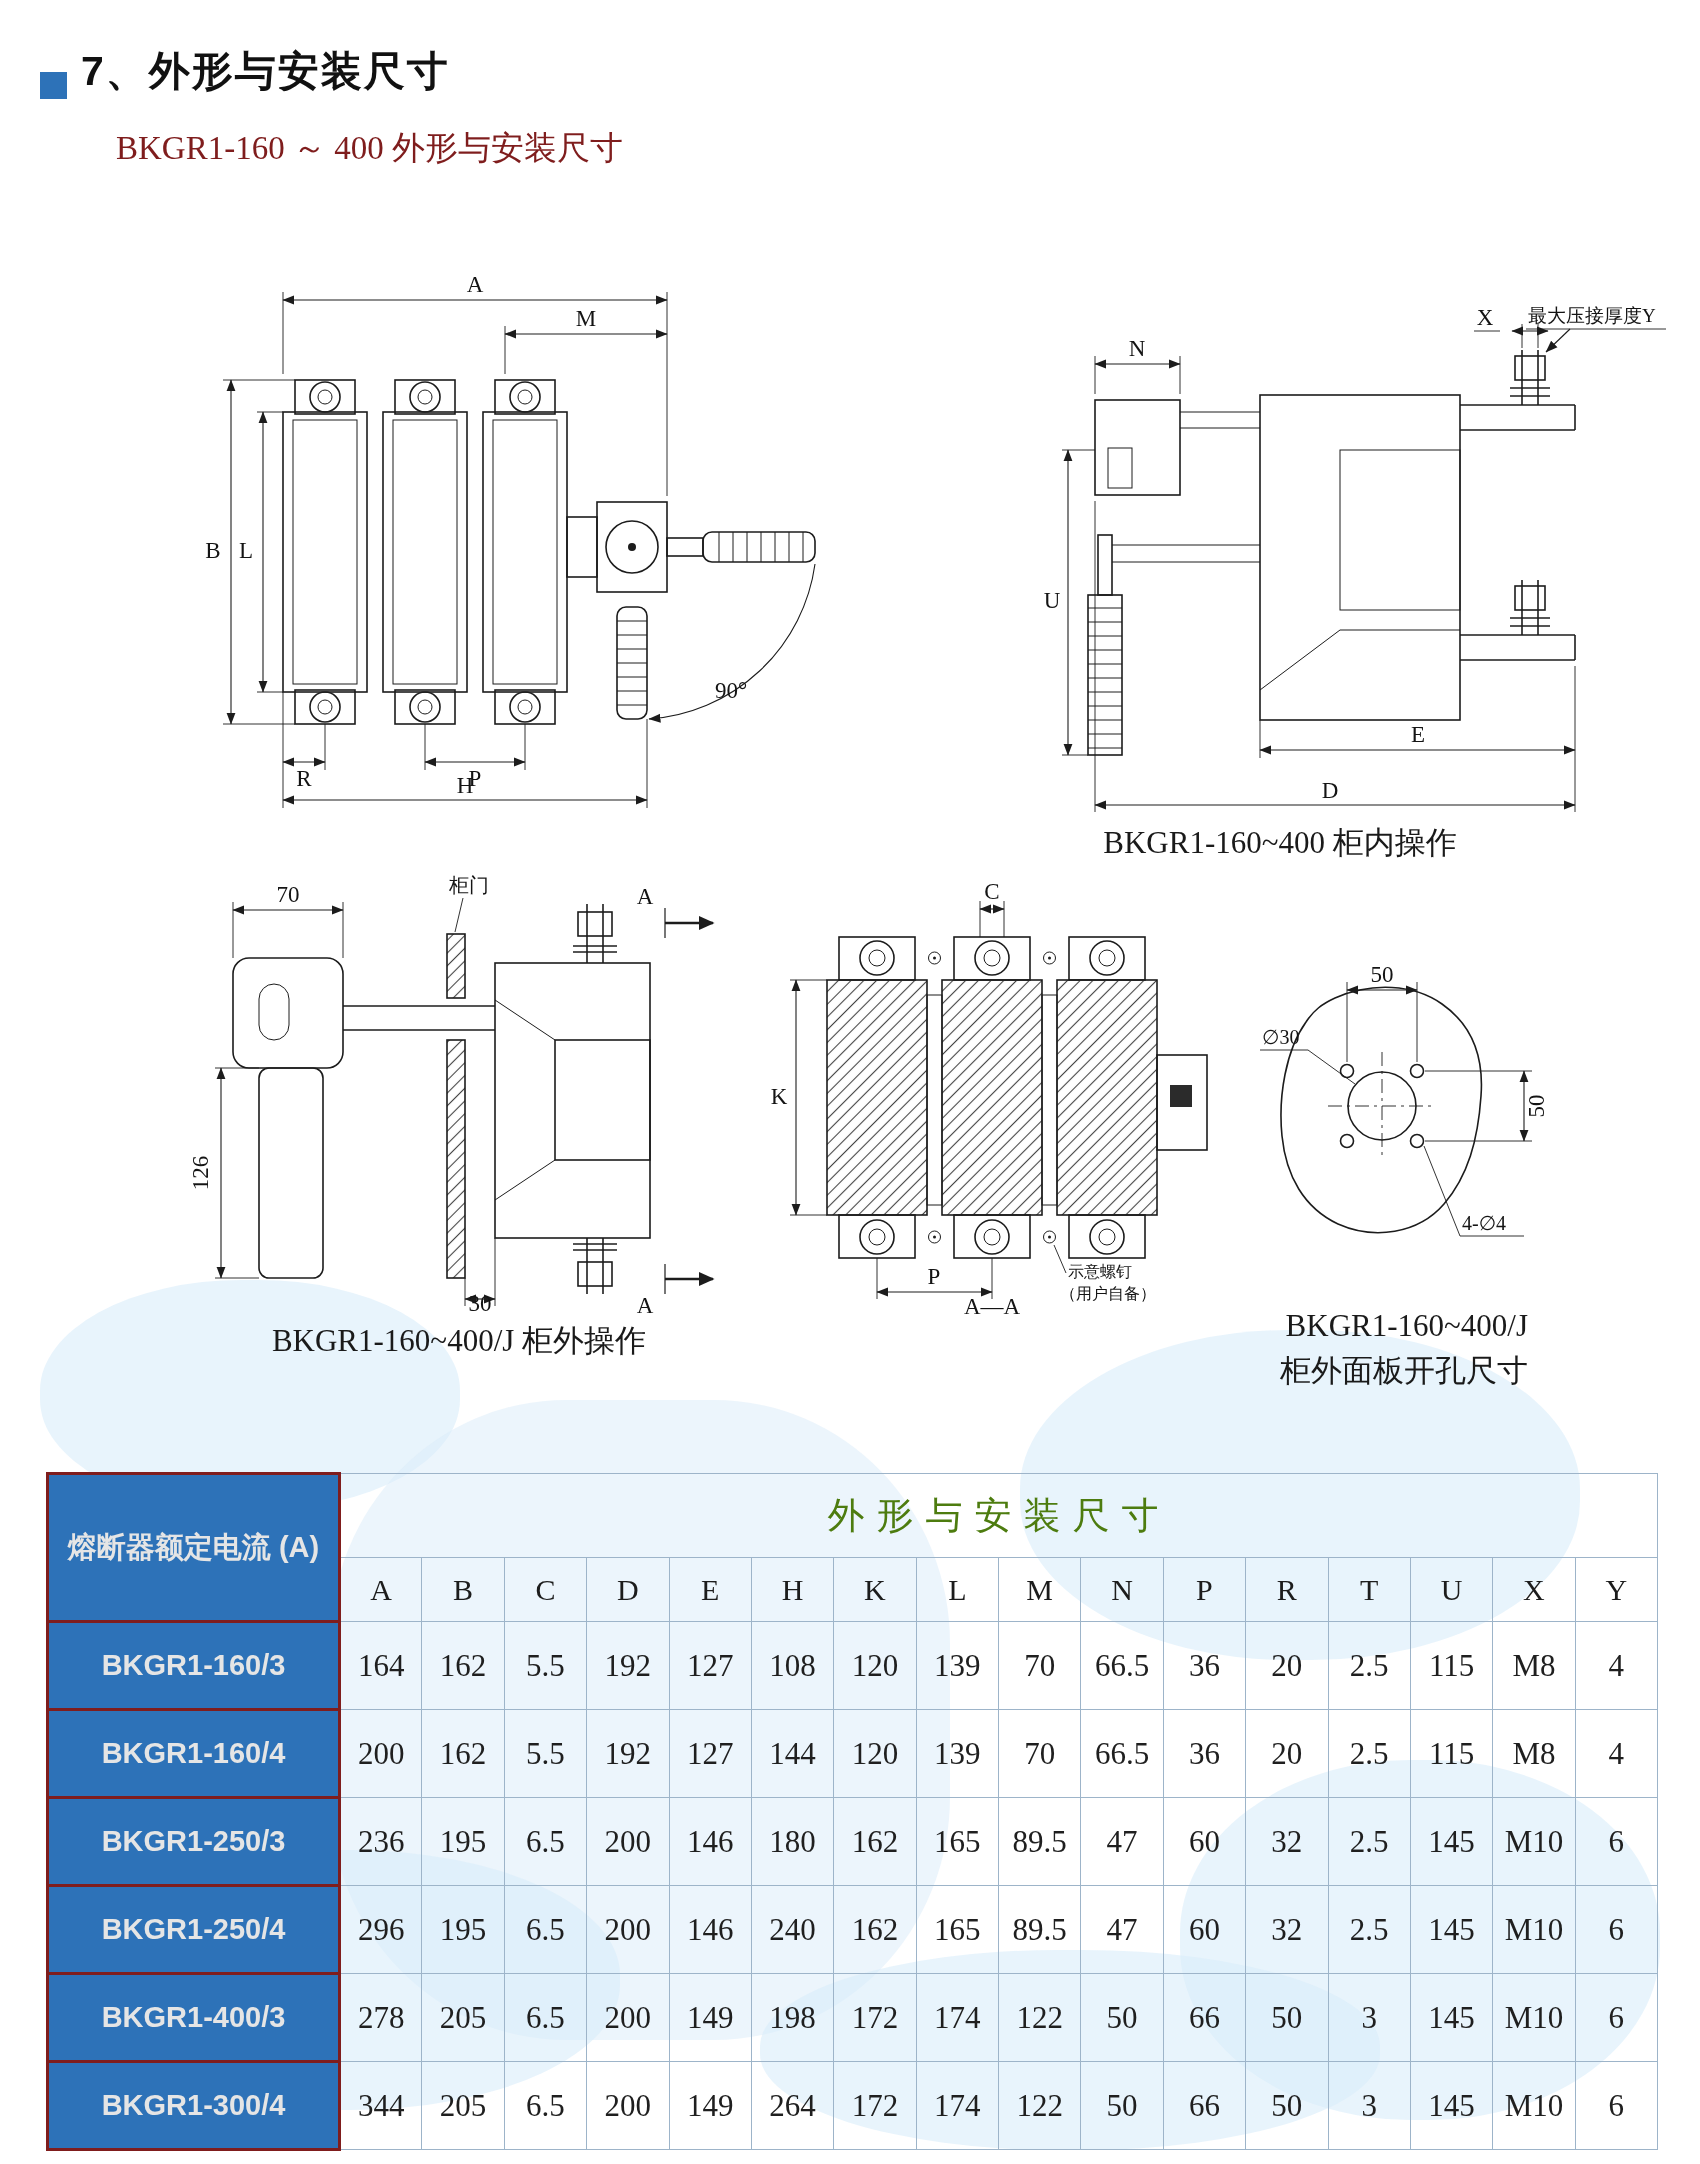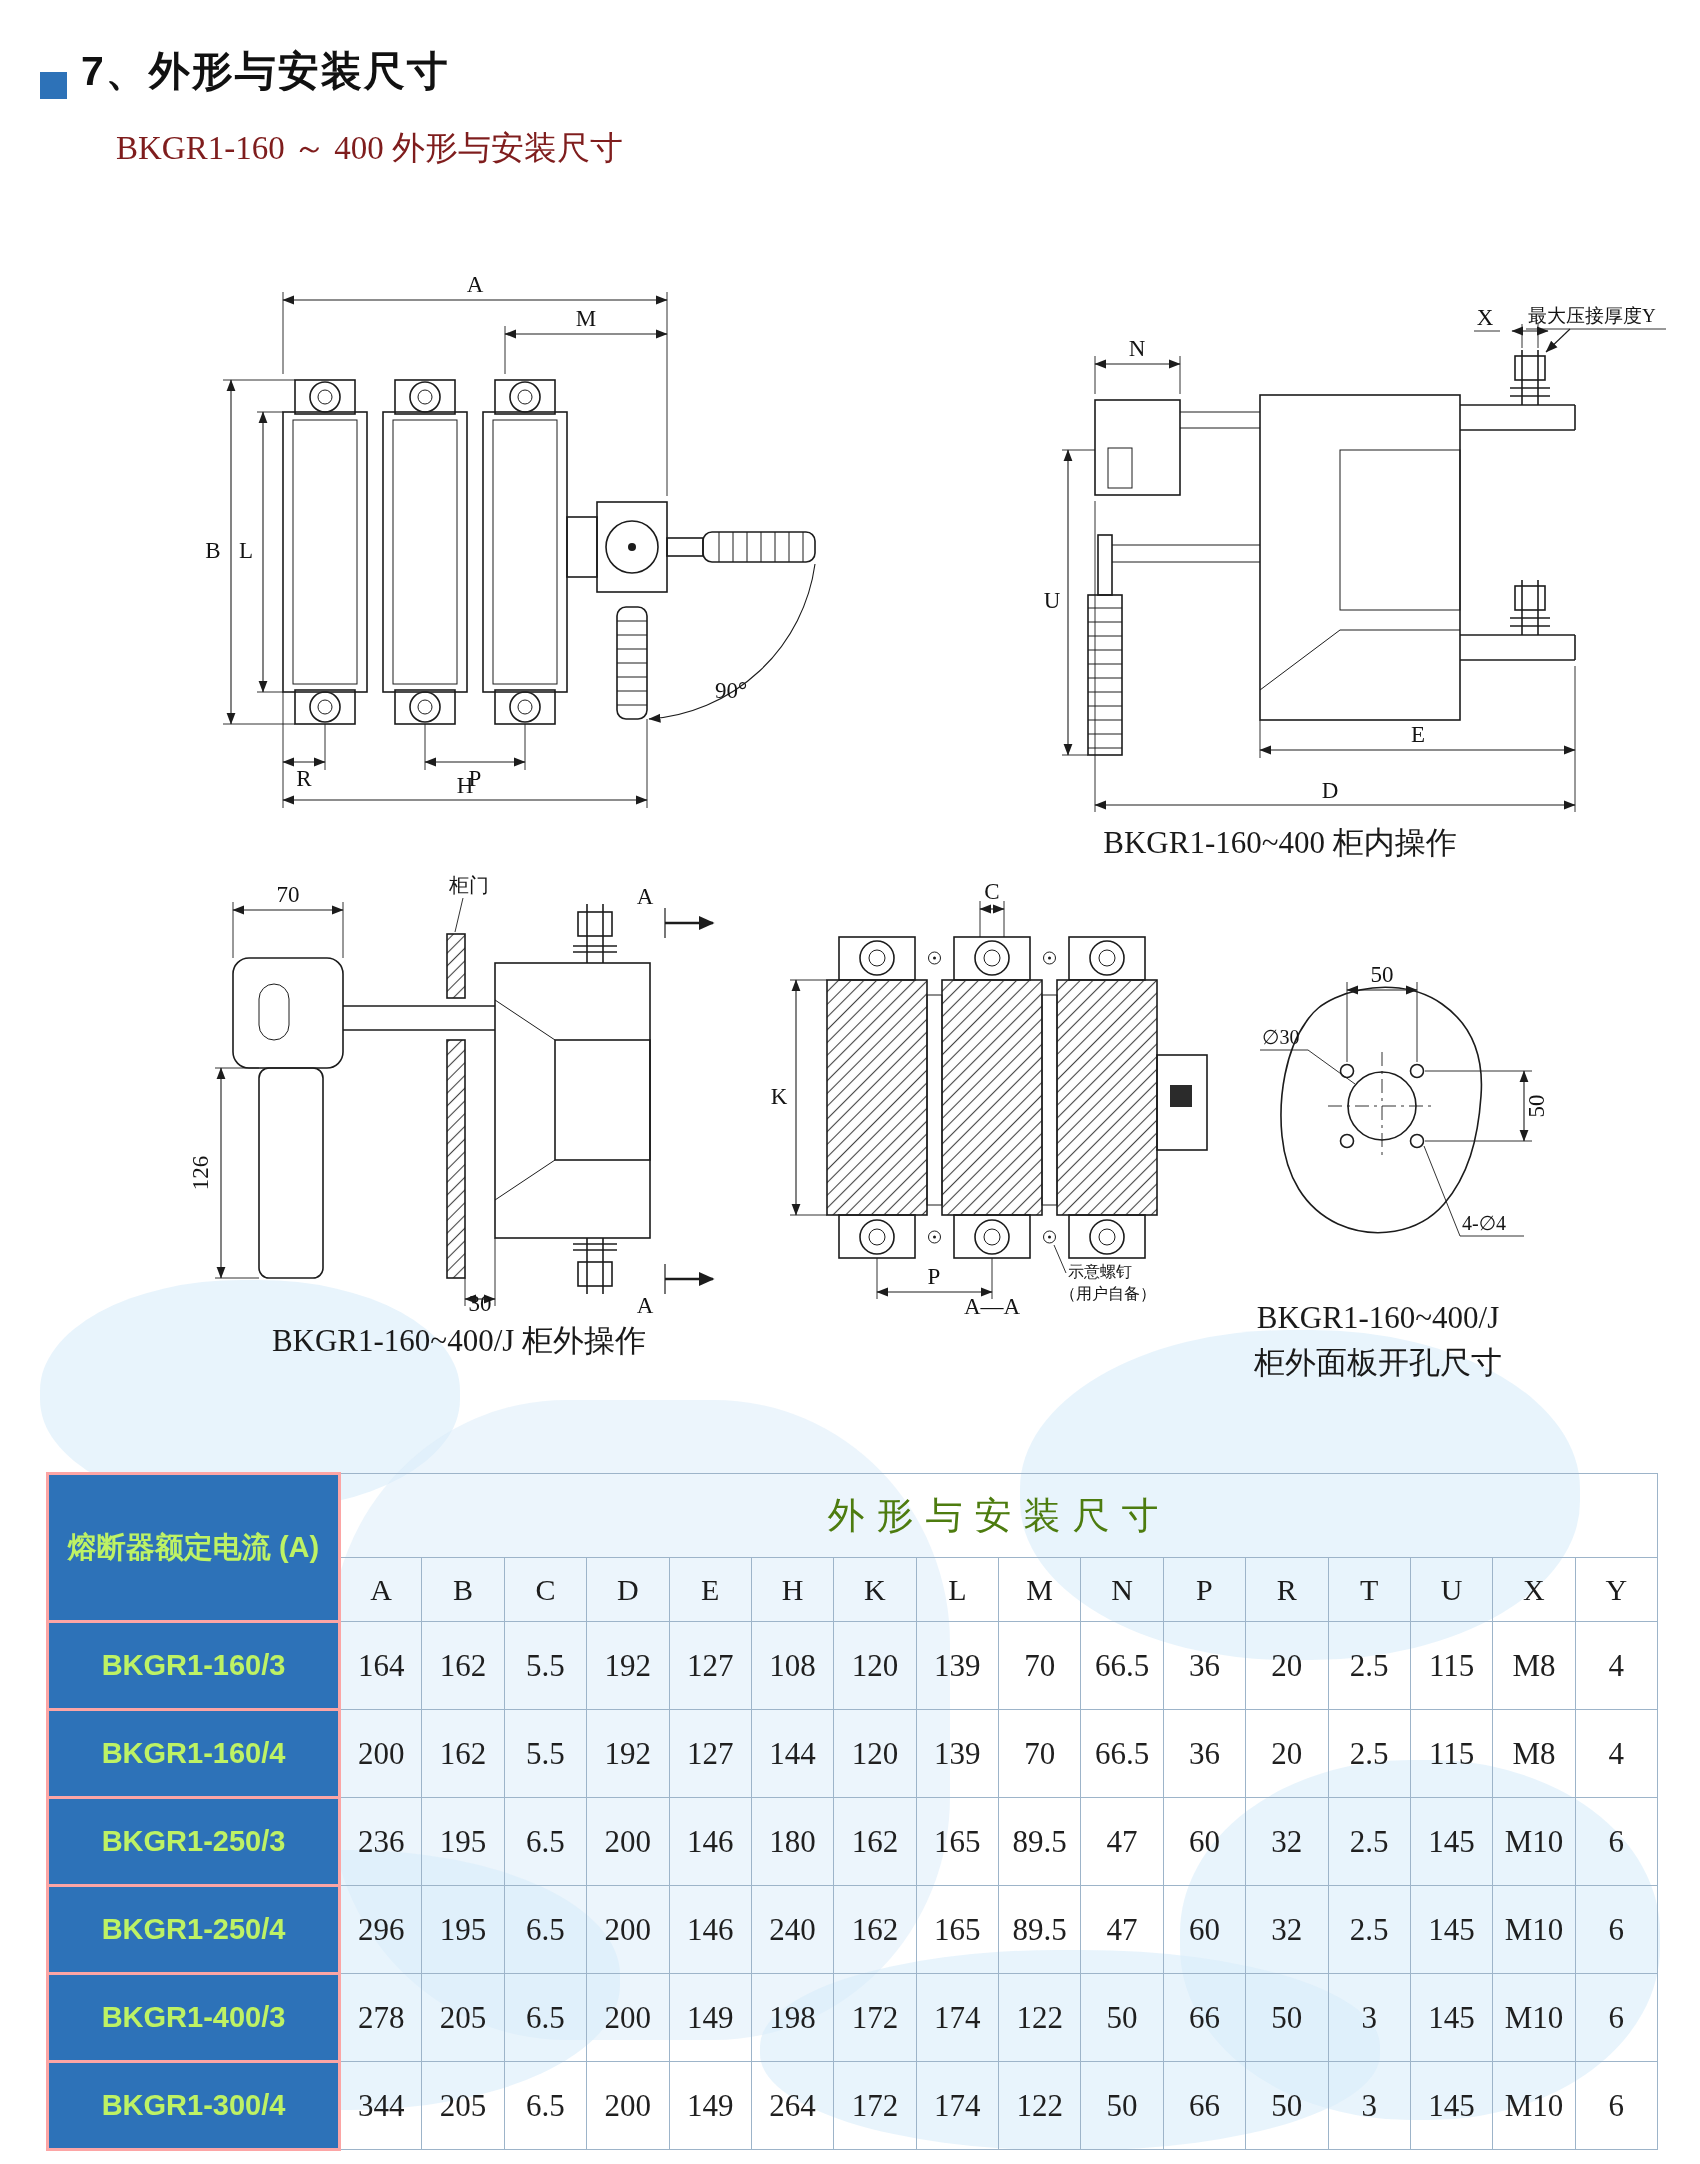--- a/index.html
+++ b/index.html
@@ -23,28 +23,28 @@
   .drw .ext { fill:none; stroke:#1c1c1c; stroke-width:0.9; }
   .drw .cl  { fill:none; stroke:#1c1c1c; stroke-width:0.9; stroke-dasharray:14 5 3 5; }
   .drw .sec  { stroke:#1c1c1c; stroke-width:1.2; }
   .drw .seca { stroke:#1c1c1c; stroke-width:2.6; }
   .drw text { font-family:"Liberation Serif","DejaVu Serif",serif; font-size:23px; fill:#141414; }
   .drw text.note  { font-size:19px; }
   .drw text.small { font-size:16px; }
   .drw text.lbl20 { font-size:20px; }
 
   .caption { position:absolute; font-family:"Liberation Serif", serif; font-size:31px; color:#1a1a1a; z-index:2; text-align:center; }
-  .caption.left { text-align:center; line-height:1.45; }
+  .caption.left { text-align:right; line-height:1.45;margin-top:8px; }
 
   
   .dims-table { position:absolute; left:46px; top:1472px; width:1612px; border-collapse:collapse; table-layout:fixed; z-index:2; font-family:"Liberation Serif", serif; }
   .dims-table col.c0 { width:292px; }
   .dims-table th, .dims-table td { border:1px solid var(--table-border,#9db4c9); padding:0; text-align:center; vertical-align:middle; }
   .dims-table th.corner, .dims-table th.model {
-    background:var(--accent-blue,#2d72b8); color:#bef264; border:3px solid #fca5a5;
+    background:var(--accent-blue,#2d72b8); color:#e5e5e5; border:3px solid #7f1d1d;
     font-family:"Liberation Sans", sans-serif; font-weight:bold; font-size:29px;
   }
   .dims-table th.group { height:84px; font-size:37px; font-weight:normal; letter-spacing:12px; color:#4d7c0f; background:transparent; }
   .dims-table th.colhead { height:64px; font-size:30px; font-weight:normal; color:#1c1c1c; background:transparent; }
   .dims-table th.model { height:88px; }
   .dims-table td.val { height:88px; font-size:31px; color:#1f1f1f; background:transparent; }
 </style>
 </head>
 <body>
 

